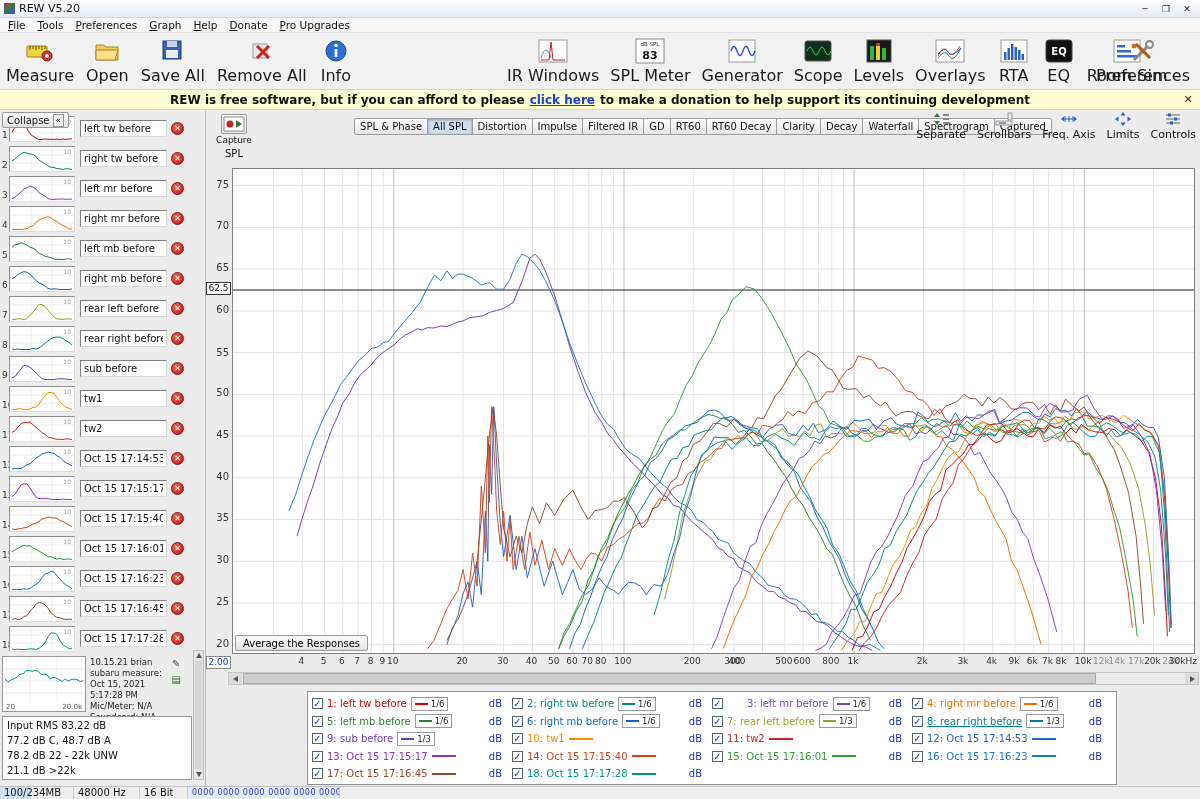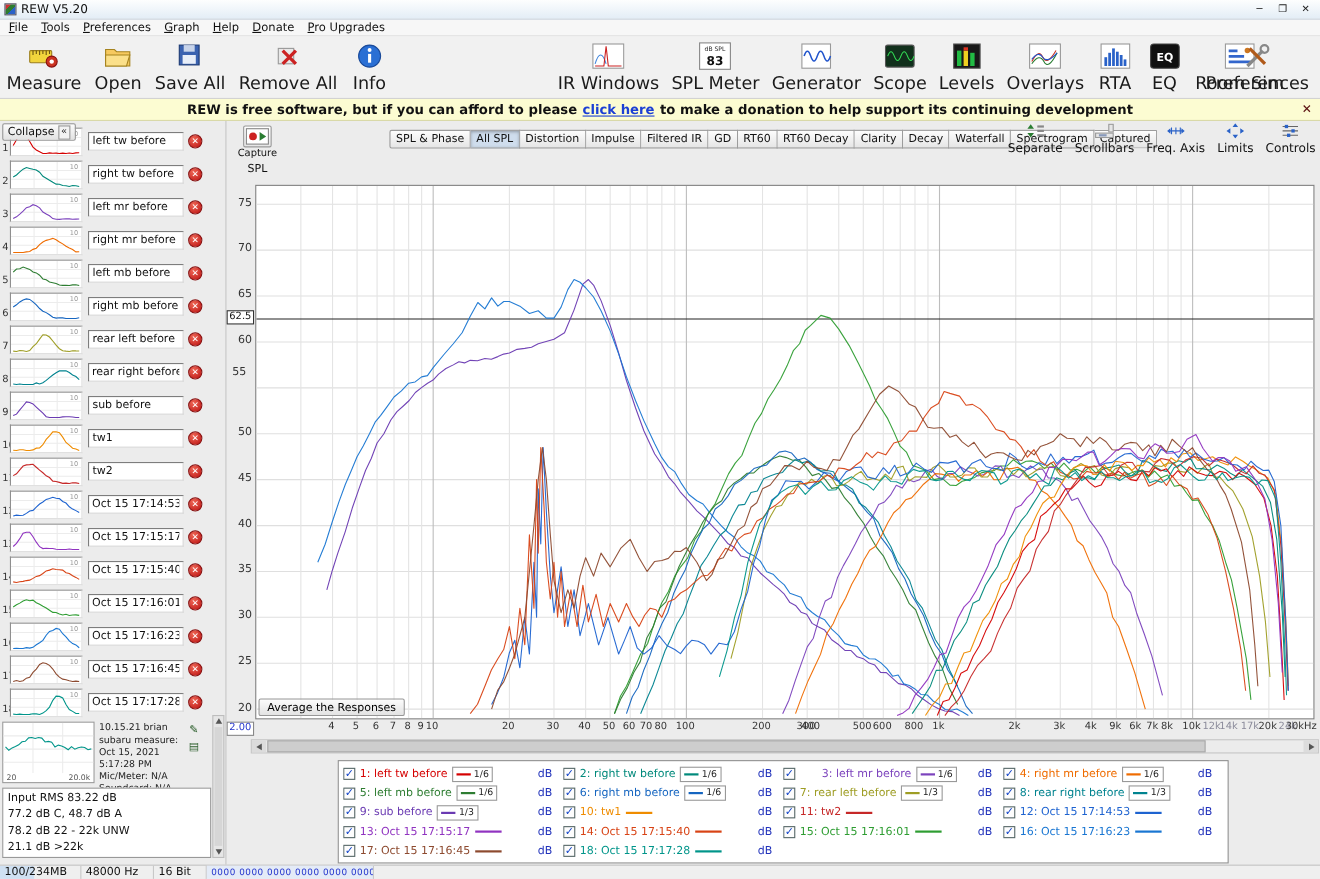--- a/index.html
+++ b/index.html
@@ -770,21 +770,21 @@
         <div class="lg-check">✓</div>
         <span class="lg-label" style="color: rgb(158, 157, 36);">7: rear left before</span>
         <div class="lg-sample boxed">
           <div class="line" style="background: rgb(158, 157, 36);"></div>
           <span class="lg-smooth">1/3</span>
         </div>
         <span class="lg-unit">dB</span>
       </div>
       <div class="lg-entry">
         <div class="lg-check">✓</div>
-        <span class="lg-label" style="color: rgb(0, 131, 143);">8: rear right before</span>
+        <span class="lg-label" style="color: rgb(0, 131, 143); text-decoration: underline;">8: rear right before</span>
         <div class="lg-sample boxed">
           <div class="line" style="background: rgb(0, 131, 143);"></div>
           <span class="lg-smooth">1/3</span>
         </div>
         <span class="lg-unit">dB</span>
       </div>
       <div class="lg-entry">
         <div class="lg-check">✓</div>
         <span class="lg-label" style="color: rgb(106, 58, 178);">9: sub before</span>
         <div class="lg-sample boxed">
@@ -863,21 +863,21 @@
         <div class="lg-sample">
           <div class="line" style="background: rgb(0, 149, 138);"></div>
         </div>
         <span class="lg-unit">dB</span>
       </div>
     </div>
 <div class="ylab" style="top: 68.6897px;">75</div>
     <div class="ylab" style="top: 110.414px;">70</div>
     <div class="ylab" style="top: 152.138px;">65</div>
     <div class="ylab" style="top: 193.862px;">60</div>
-    <div class="ylab" style="top: 223px; text-align: center;">55</div>
+    <div class="ylab" style="top: 237px;">55</div>
     <div class="ylab" style="top: 277.31px;">50</div>
     <div class="ylab" style="top: 319.034px;">45</div>
     <div class="ylab" style="top: 360.759px;">40</div>
     <div class="ylab" style="top: 402.483px;">35</div>
     <div class="ylab" style="top: 444.207px;">30</div>
     <div class="ylab" style="top: 485.931px;">25</div>
     <div class="ylab" style="top: 527.655px;">20</div>
     <div class="xlab" style="left: 80.2729px;">4</div>
     <div class="xlab" style="left: 102.574px;">5</div>
     <div class="xlab" style="left: 120.795px;">6</div>

